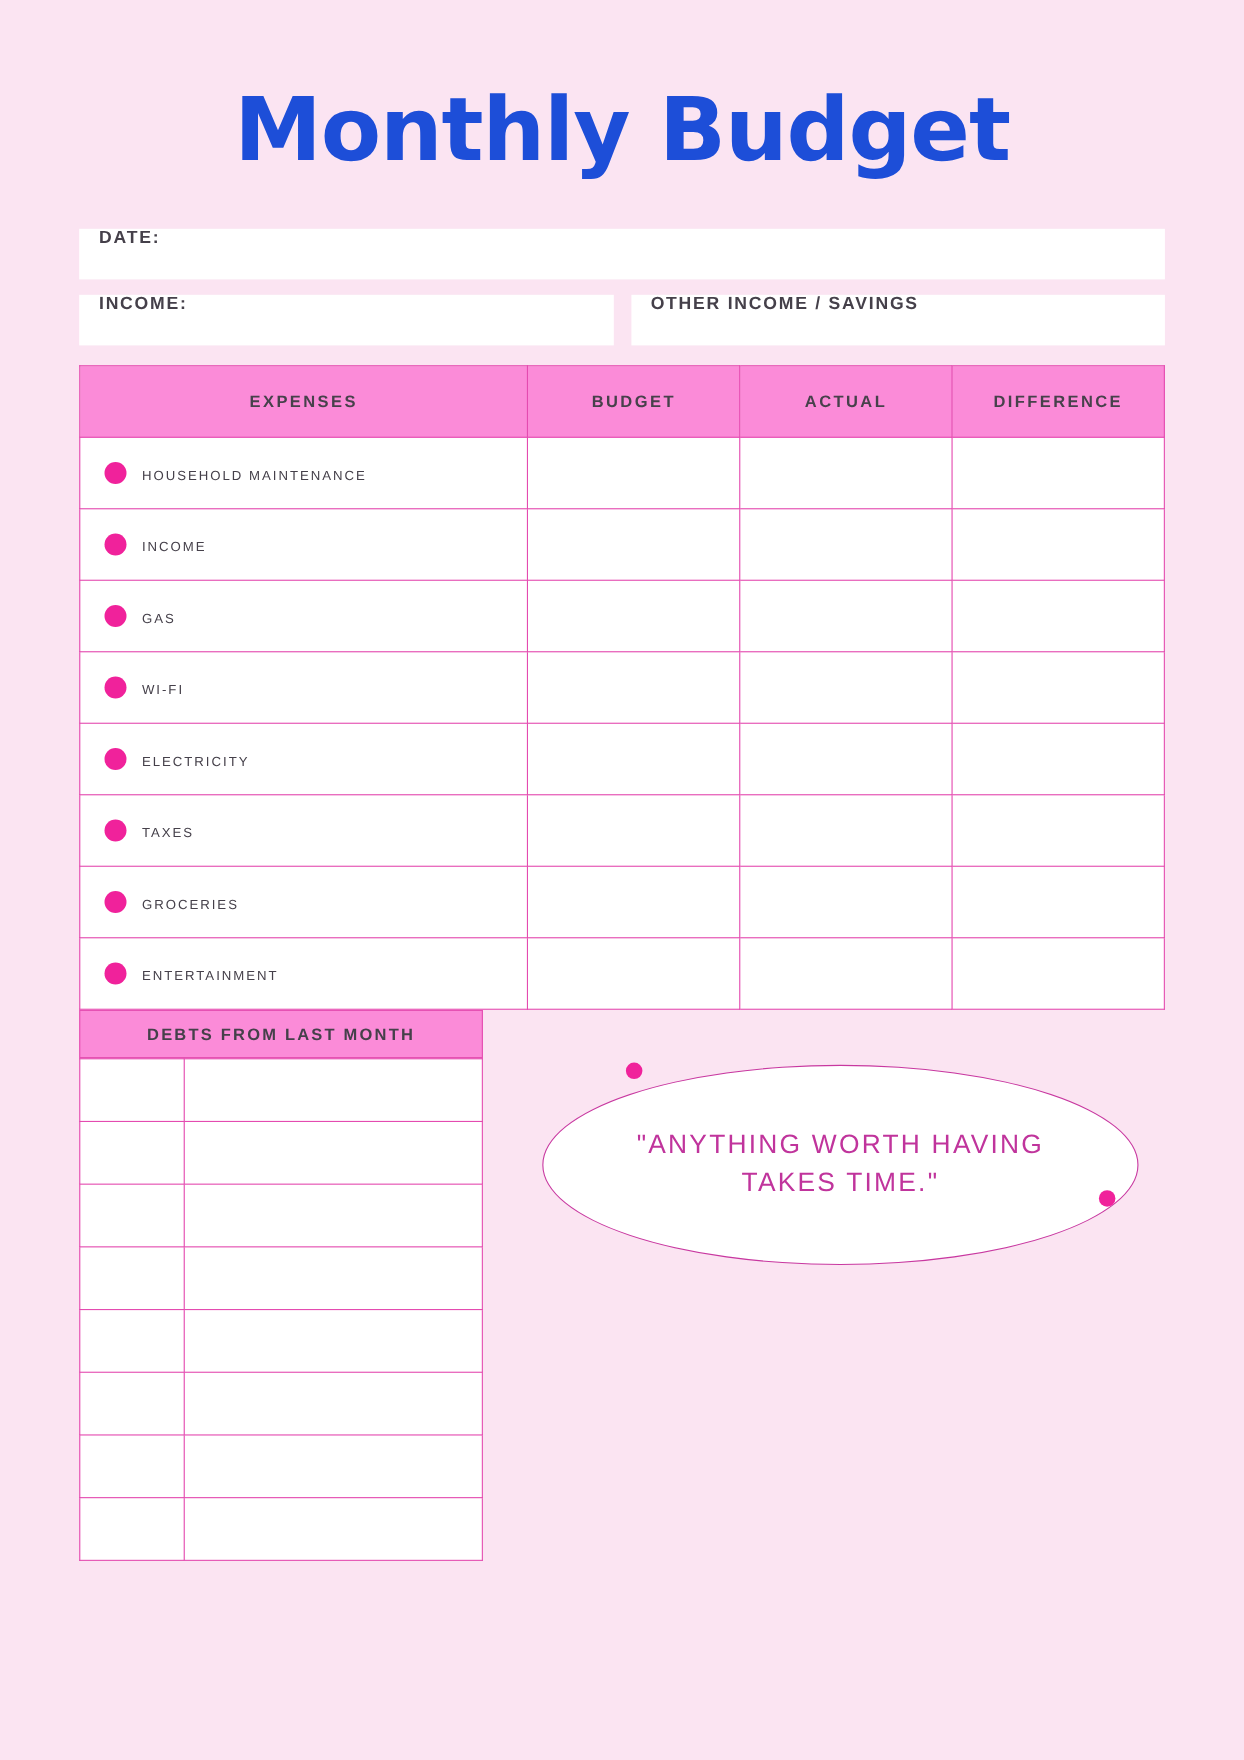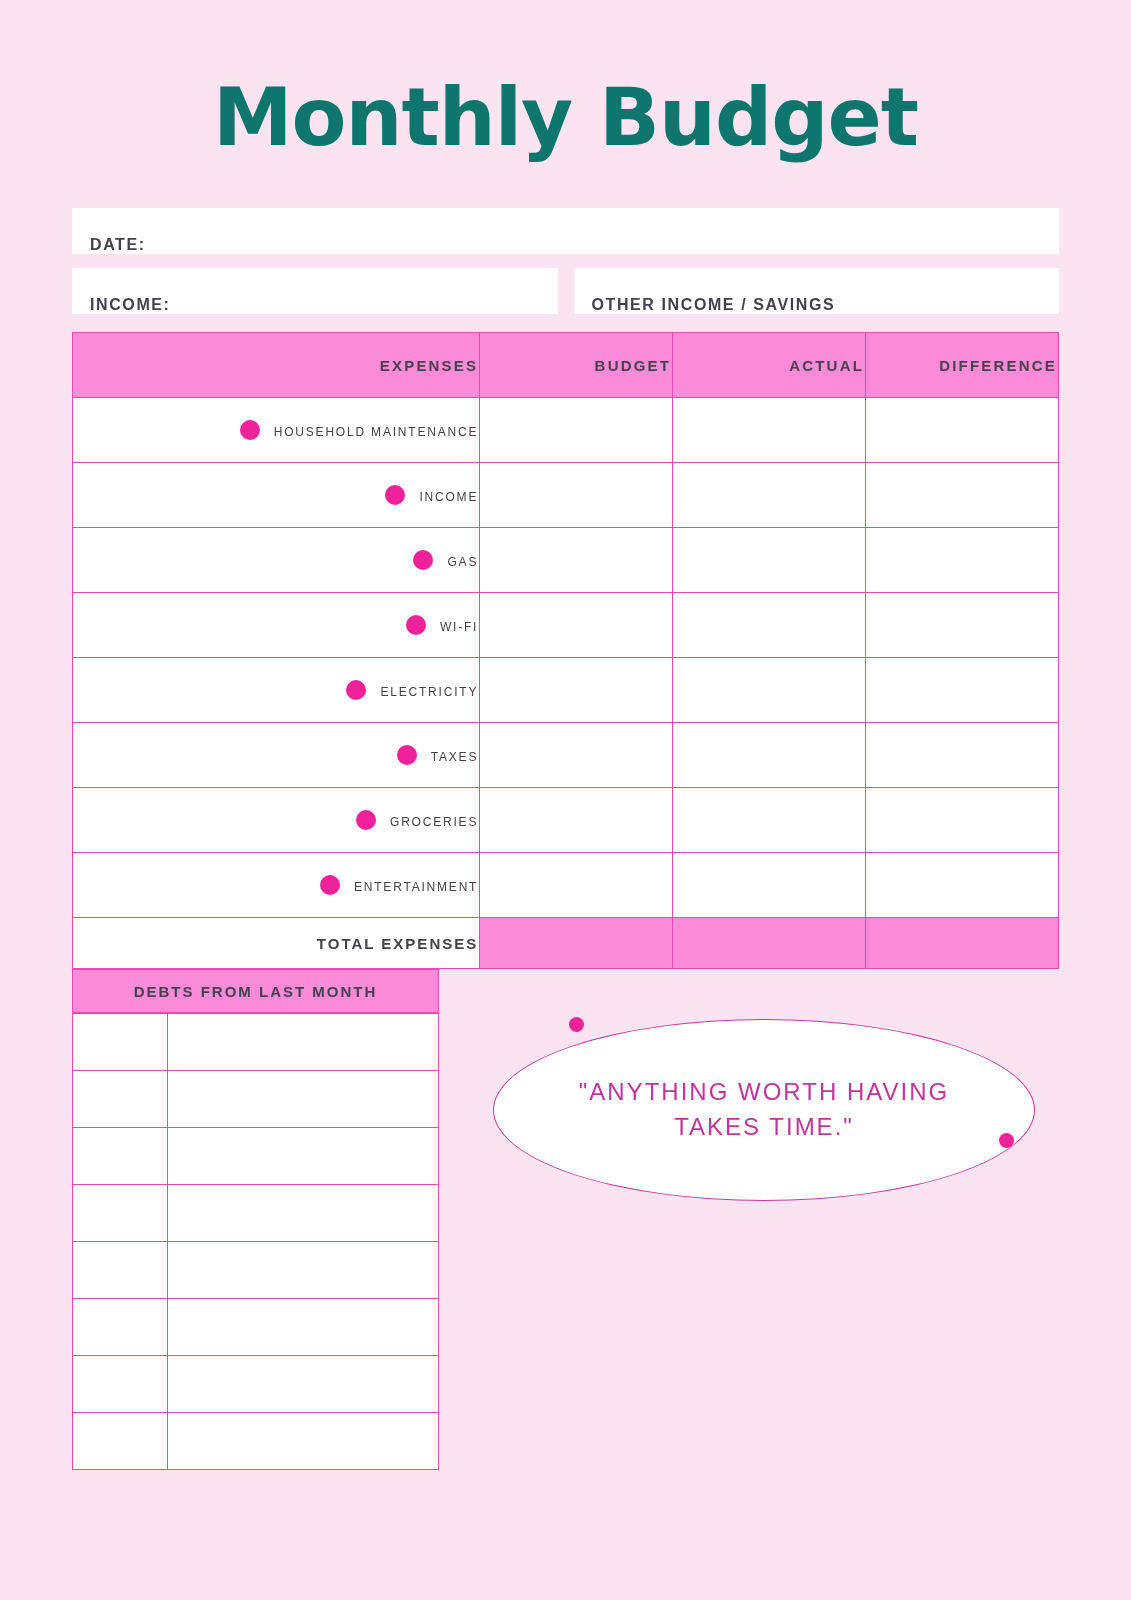--- a/index.html
+++ b/index.html
@@ -22,40 +22,40 @@
     padding: 0 72px;
   }
 
   
   .title {
     text-align: center;
     font-family: "DejaVu Sans", sans-serif;
     font-weight: 700;
     font-size: 80px;
     letter-spacing: -1px;
-    color: #0f766e;
+    color: #1d4ed8;
     padding-top: 78px;
     line-height: 1;
     margin: 0;
   }
 
   
   .fields {
     margin-top: 50px;
   }
   .field-row {
     display: flex;
     gap: 16px;
     margin-bottom: 14px;
   }
   .field {
     background: #ffffff;
     height: 46px;
     display: flex;
-    align-items: flex-end;
+    align-items: flex-start;
     padding-left: 18px;
     font-size: 16px;
     letter-spacing: 1.6px;
     font-weight: 700;
     color: #45404a;
   }
   .field.full { flex: 1 1 100%; }
   .field.half { flex: 1 1 50%; }
 
   
@@ -63,21 +63,20 @@
     margin-top: 18px;
     border: 1.5px solid #e44bb0;
     border-collapse: collapse;
     width: 100%;
     table-layout: fixed;
   }
   .expense-table th,
   .expense-table td {
     border: 1.5px solid #e44bb0;
     background: #ffffff;
-    text-align: right;
   }
   .expense-table thead th {
     background: #fb8bd8;
     height: 62px;
     font-size: 15px;
     letter-spacing: 2.2px;
     font-weight: 700;
     color: #47414b;
   }
   .col-name { width: 41.5%; }
@@ -278,26 +277,20 @@
         <td class="row-cell"></td>
       </tr>
       <tr>
         <td class="row-cell">
           <span class="dot"></span><span>ENTERTAINMENT</span>
         </td>
         <td class="row-cell"></td>
         <td class="row-cell"></td>
         <td class="row-cell"></td>
       </tr>
-      <tr class="total-row">
-        <td class="total-label">TOTAL EXPENSES</td>
-        <td class="total-fill"></td>
-        <td class="total-fill"></td>
-        <td class="total-fill"></td>
-      </tr>
     </tbody>
   </table>
 
   <div class="bottom">
 
     <div class="debts">
       <div class="panel-head">DEBTS FROM LAST MONTH</div>
       <table class="grid-table">
         <tbody>
           <tr>

